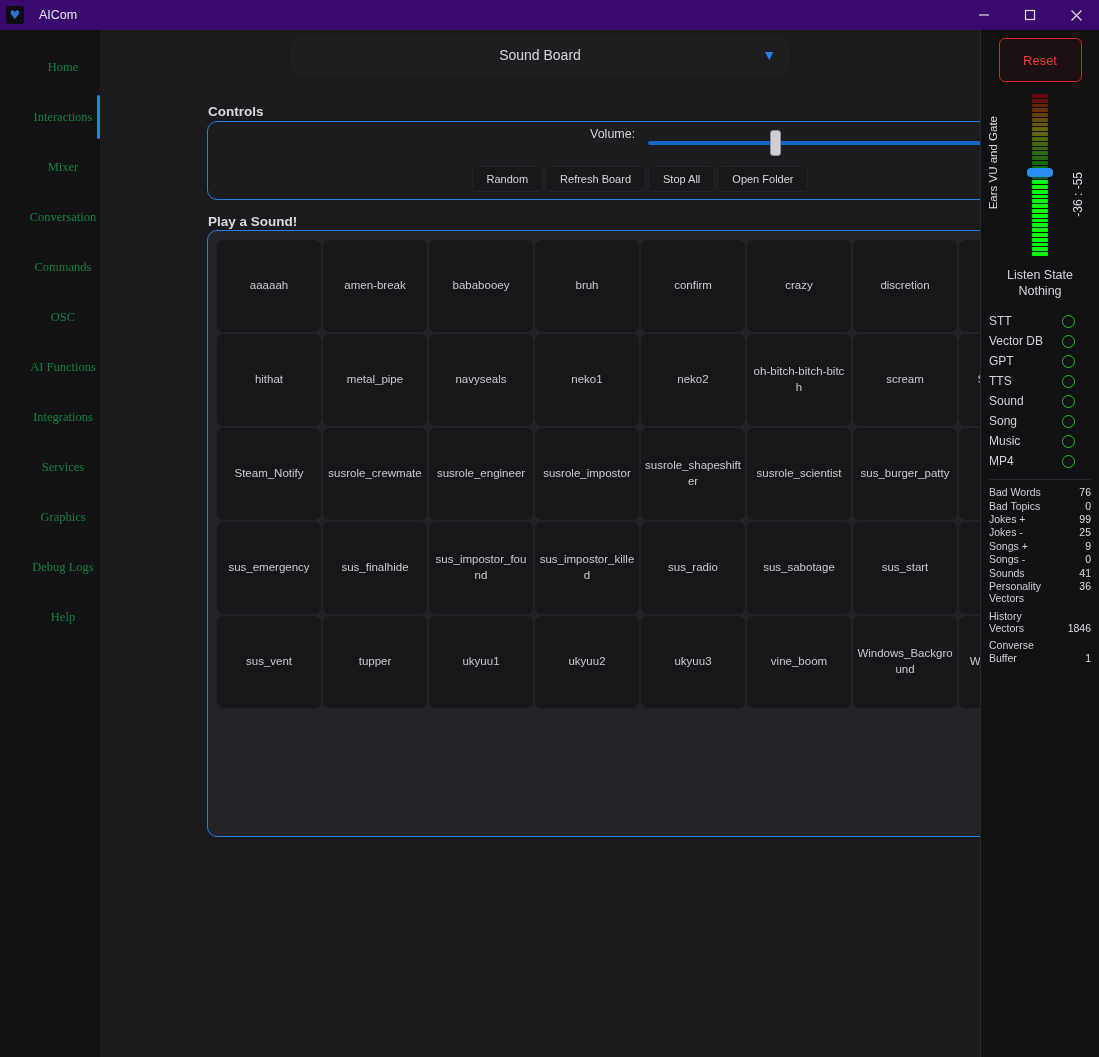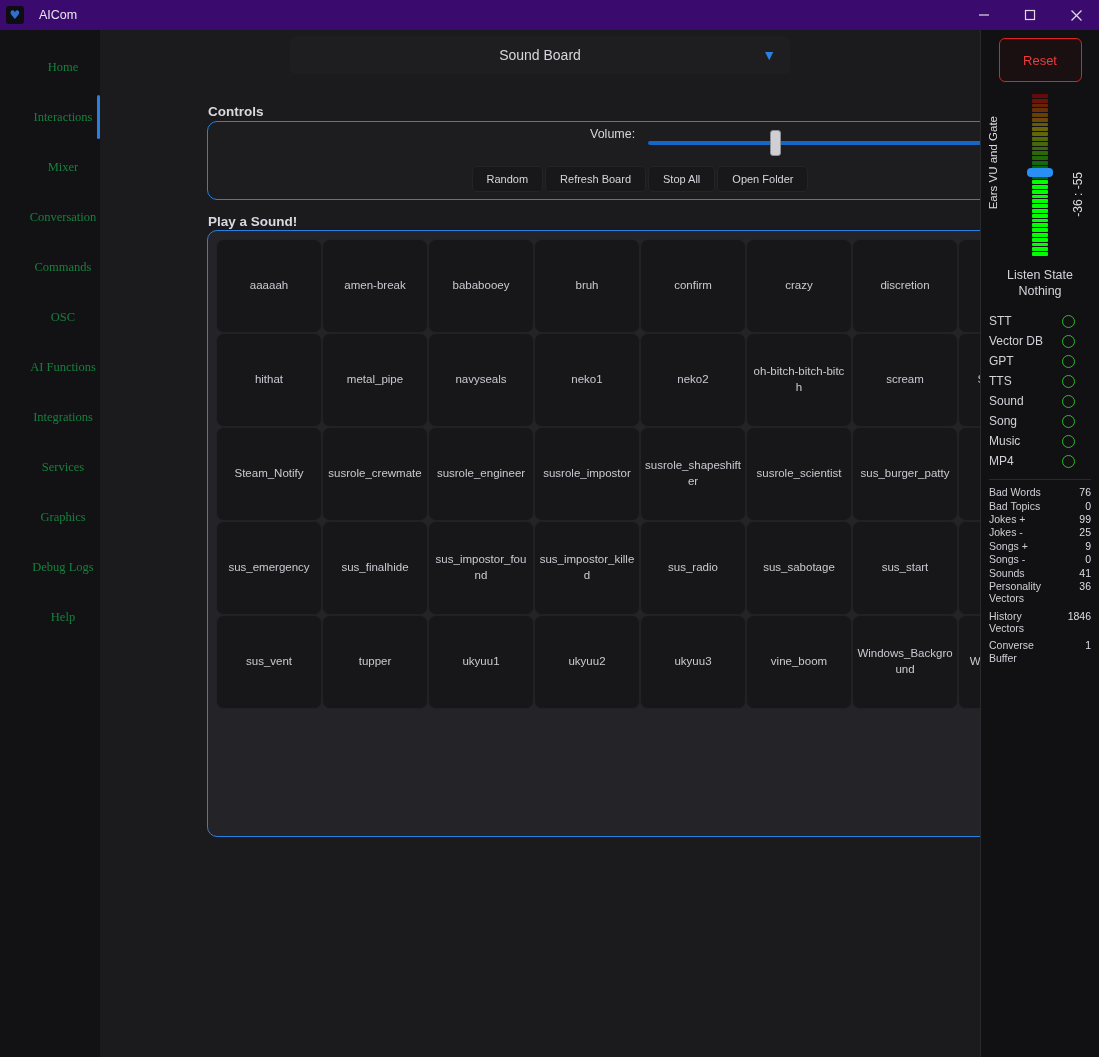--- a/index.html
+++ b/index.html
@@ -197,21 +197,21 @@
   }
   #stats-sep {
     height: 1px; background: #2a2a2e; margin: 8px 8px 6px 8px;
   }
   #stats-list { padding: 0 8px; }
   .stat-row {
     display: flex; align-items: flex-start; justify-content: space-between;
     margin-bottom: 1px;
     gap: 36px;
   }
-  .stat-row.tall { margin-top: 5px; }
+  .stat-row.tall { margin-top: 5px; align-items: flex-end; }
   .stat-label {
     color: #cfcfd7; font-size: 10.5px; line-height: 1.18;
     font-family: "Liberation Sans", sans-serif;
     max-width: 62px;
   }
   .stat-value {
     color: #dedee5; font-size: 10.5px; line-height: 1.18;
     font-family: "Liberation Sans", sans-serif;
   }
 </style>

